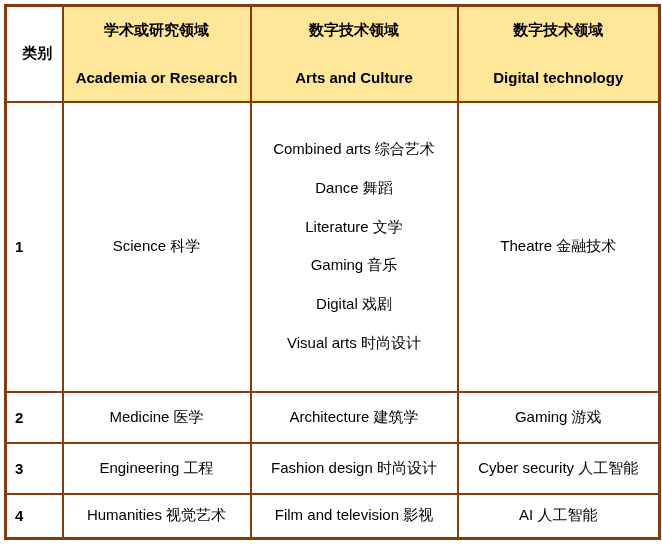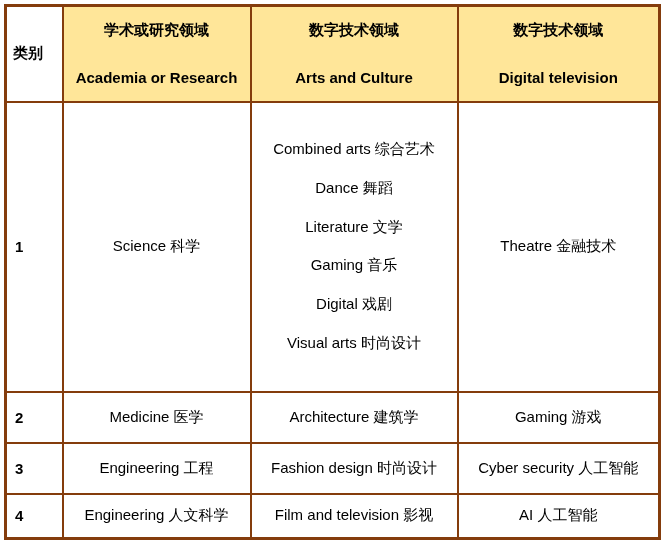--- a/index.html
+++ b/index.html
@@ -21,21 +21,21 @@
     border: 2px solid #843C0C;
     font-size: 15px;
     padding: 0;
     vertical-align: middle;
     overflow: hidden;
   }
   
   tr.header-row { height: 96px; }
   th.corner-cell {
     background: #ffffff;
-    text-align: left;
+    text-align: center;
     padding-left: 6px;
     font-weight: bold;
   }
   th.head-cell {
     background: #FFE699;
     font-weight: bold;
     text-align: center;
   }
   .head-stack {
     height: 90px;
@@ -90,21 +90,21 @@
         </th>
         <th class="head-cell">
           <div class="head-stack">
             <span>数字技术领域</span>
             <span>Arts and Culture</span>
           </div>
         </th>
         <th class="head-cell">
           <div class="head-stack">
             <span>数字技术领域</span>
-            <span>Digital television</span>
+            <span>Digital technology</span>
           </div>
         </th>
       </tr>
 
       <tr class="row-1">
         <td class="num-cell">1</td>
         <td class="body-cell">Science 科学</td>
         <td class="body-cell">
           <div class="arts-stack">
             <span>Combined arts 综合艺术</span>
@@ -127,19 +127,19 @@
 
       <tr class="row-s">
         <td class="num-cell">3</td>
         <td class="body-cell">Engineering 工程</td>
         <td class="body-cell">Fashion design 时尚设计</td>
         <td class="body-cell">Cyber security 人工智能</td>
       </tr>
 
       <tr class="row-last">
         <td class="num-cell">4</td>
-        <td class="body-cell">Engineering 人文科学</td>
+        <td class="body-cell">Humanities 视觉艺术</td>
         <td class="body-cell">Film and television 影视</td>
         <td class="body-cell">AI 人工智能</td>
       </tr>
     </tbody>
   </table>
 </div>
 
 </body></html>

